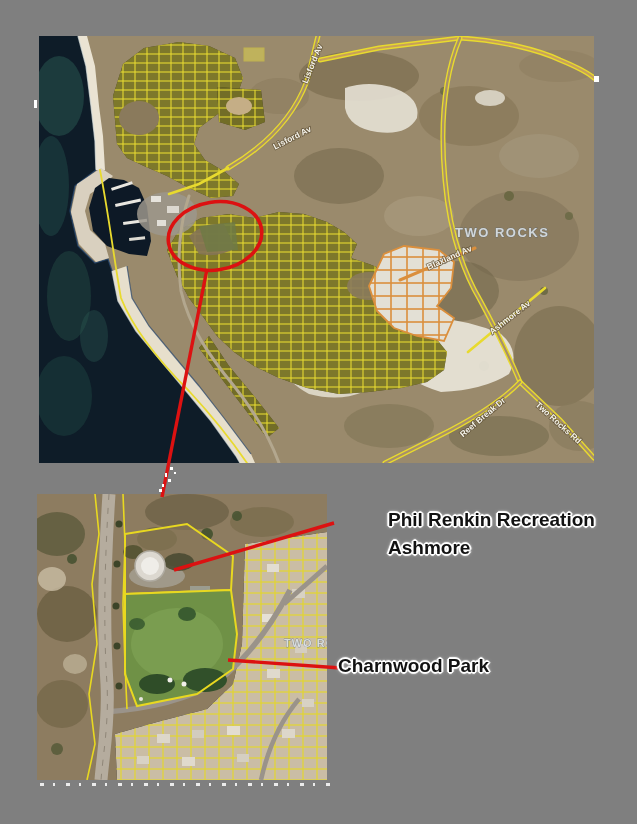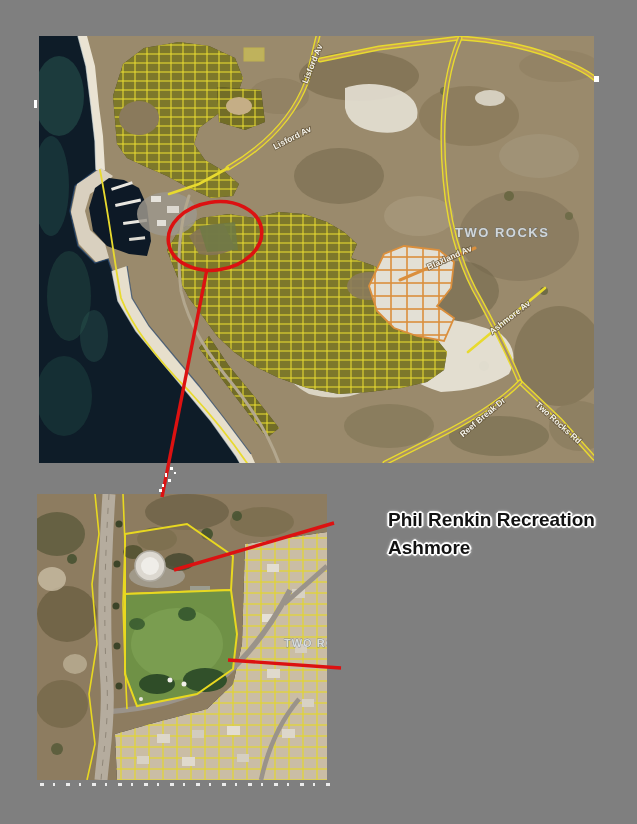--- a/index.html
+++ b/index.html
@@ -298,18 +298,19 @@
       <rect x="162" y="484" width="2" height="3"></rect>
       <rect x="159" y="489" width="3" height="3"></rect>
       <rect x="174" y="472" width="2" height="2"></rect>
     </g>
   </svg>
 
   <div class="anno" id="label-recreation">
     <div>Phil Renkin Recreation</div>
     <div>Ashmore</div>
   </div>
+  <div class="anno" id="label-park">Charnwood Park</div>
 
   <div class="speck-row"></div>
   <div class="tick" id="tick-left"></div>
   <div class="tick" id="tick-right"></div>
 
 </div>
 
 </body></html>

